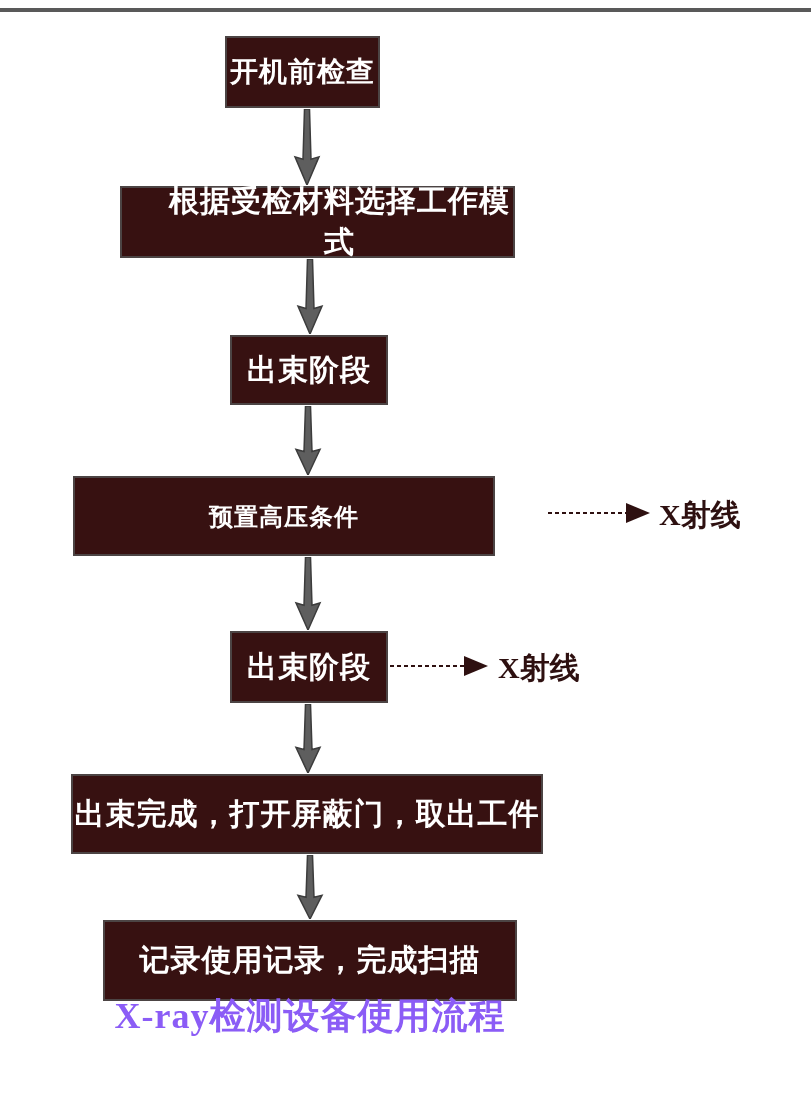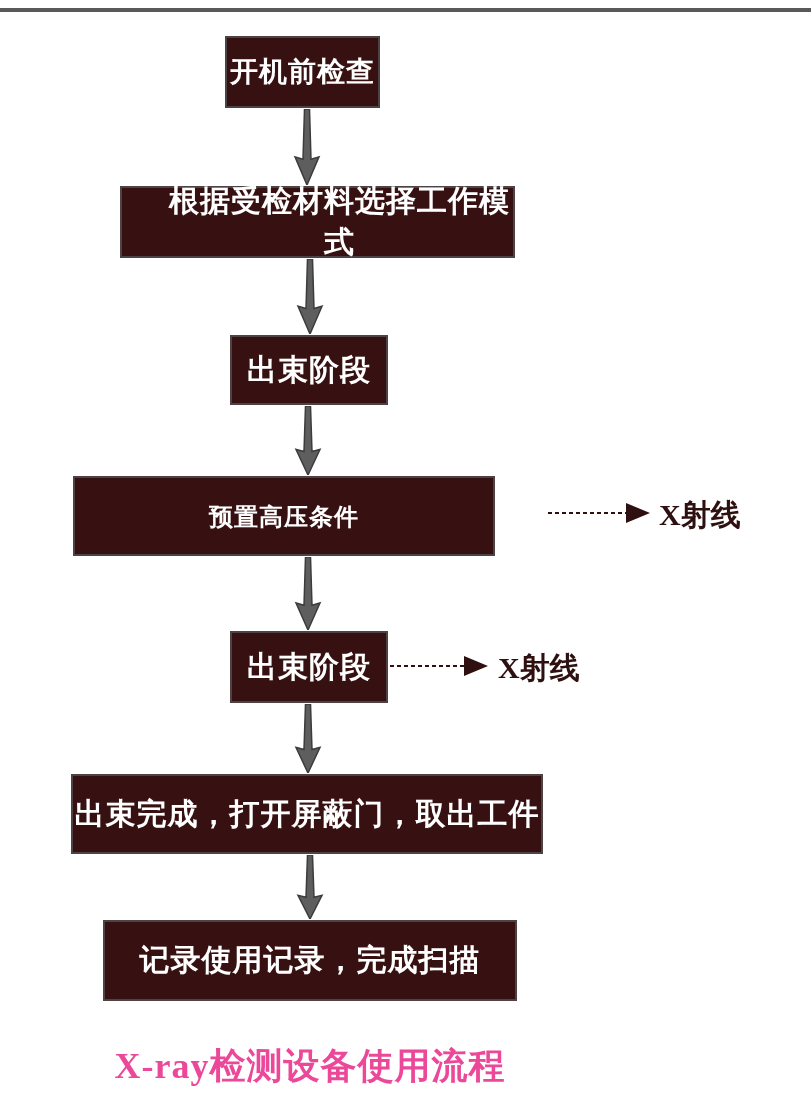--- a/index.html
+++ b/index.html
@@ -54,24 +54,24 @@
     color: #2e1010;
     font-weight: bold;
     font-size: 30px;
     font-family: "Liberation Serif", serif;
     white-space: nowrap;
   }
   .x1 { left: 659px; top: 487px; }
   .x2 { left: 498px; top: 640px; }
   .title {
     position: absolute;
-    left: 0; top: 1034px;
+    left: 0; top: 984px;
     width: 620px;
     text-align: center;
-    color: #ec4899;
+    color: #8b5cf6;
     font-weight: bold;
     font-size: 36px;
     font-family: "Liberation Serif", serif;
     letter-spacing: 1px;
   }
 </style>
 </head>
 <body>
 
 <div class="page">

